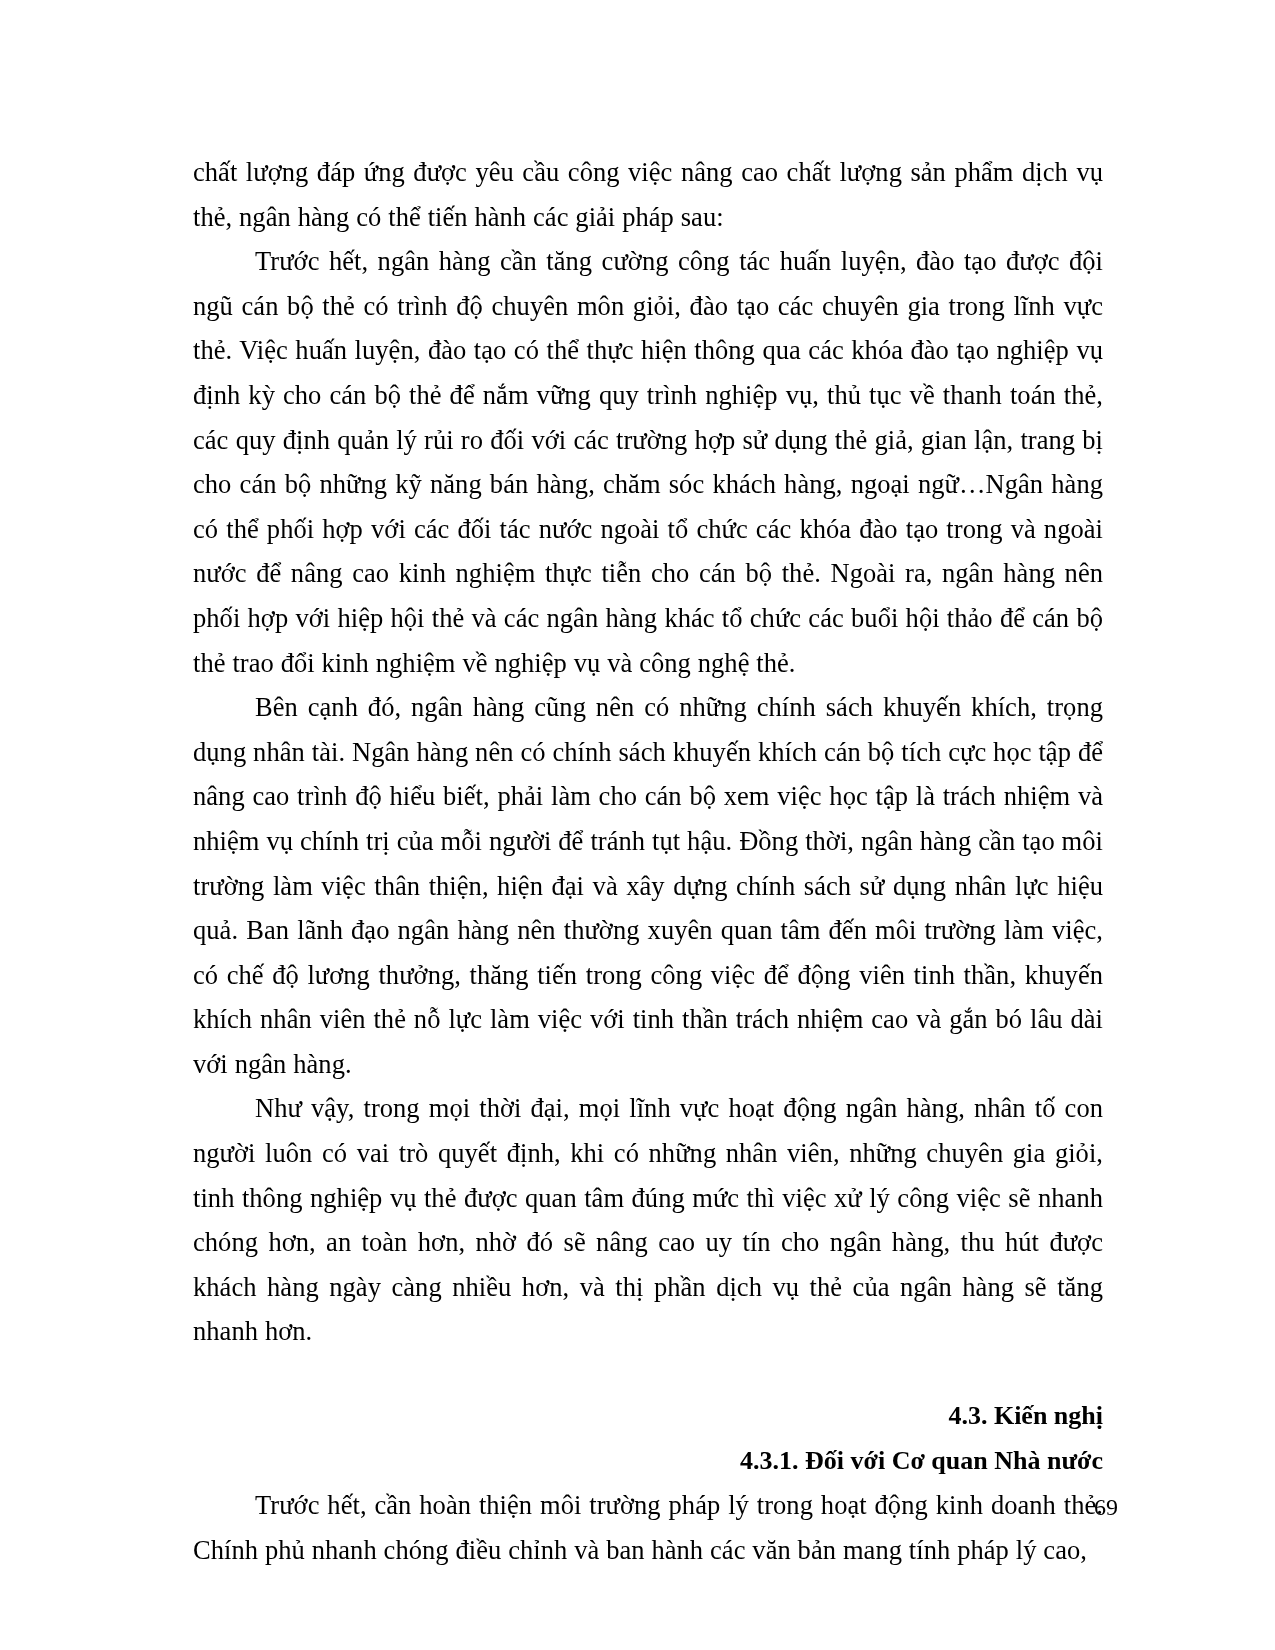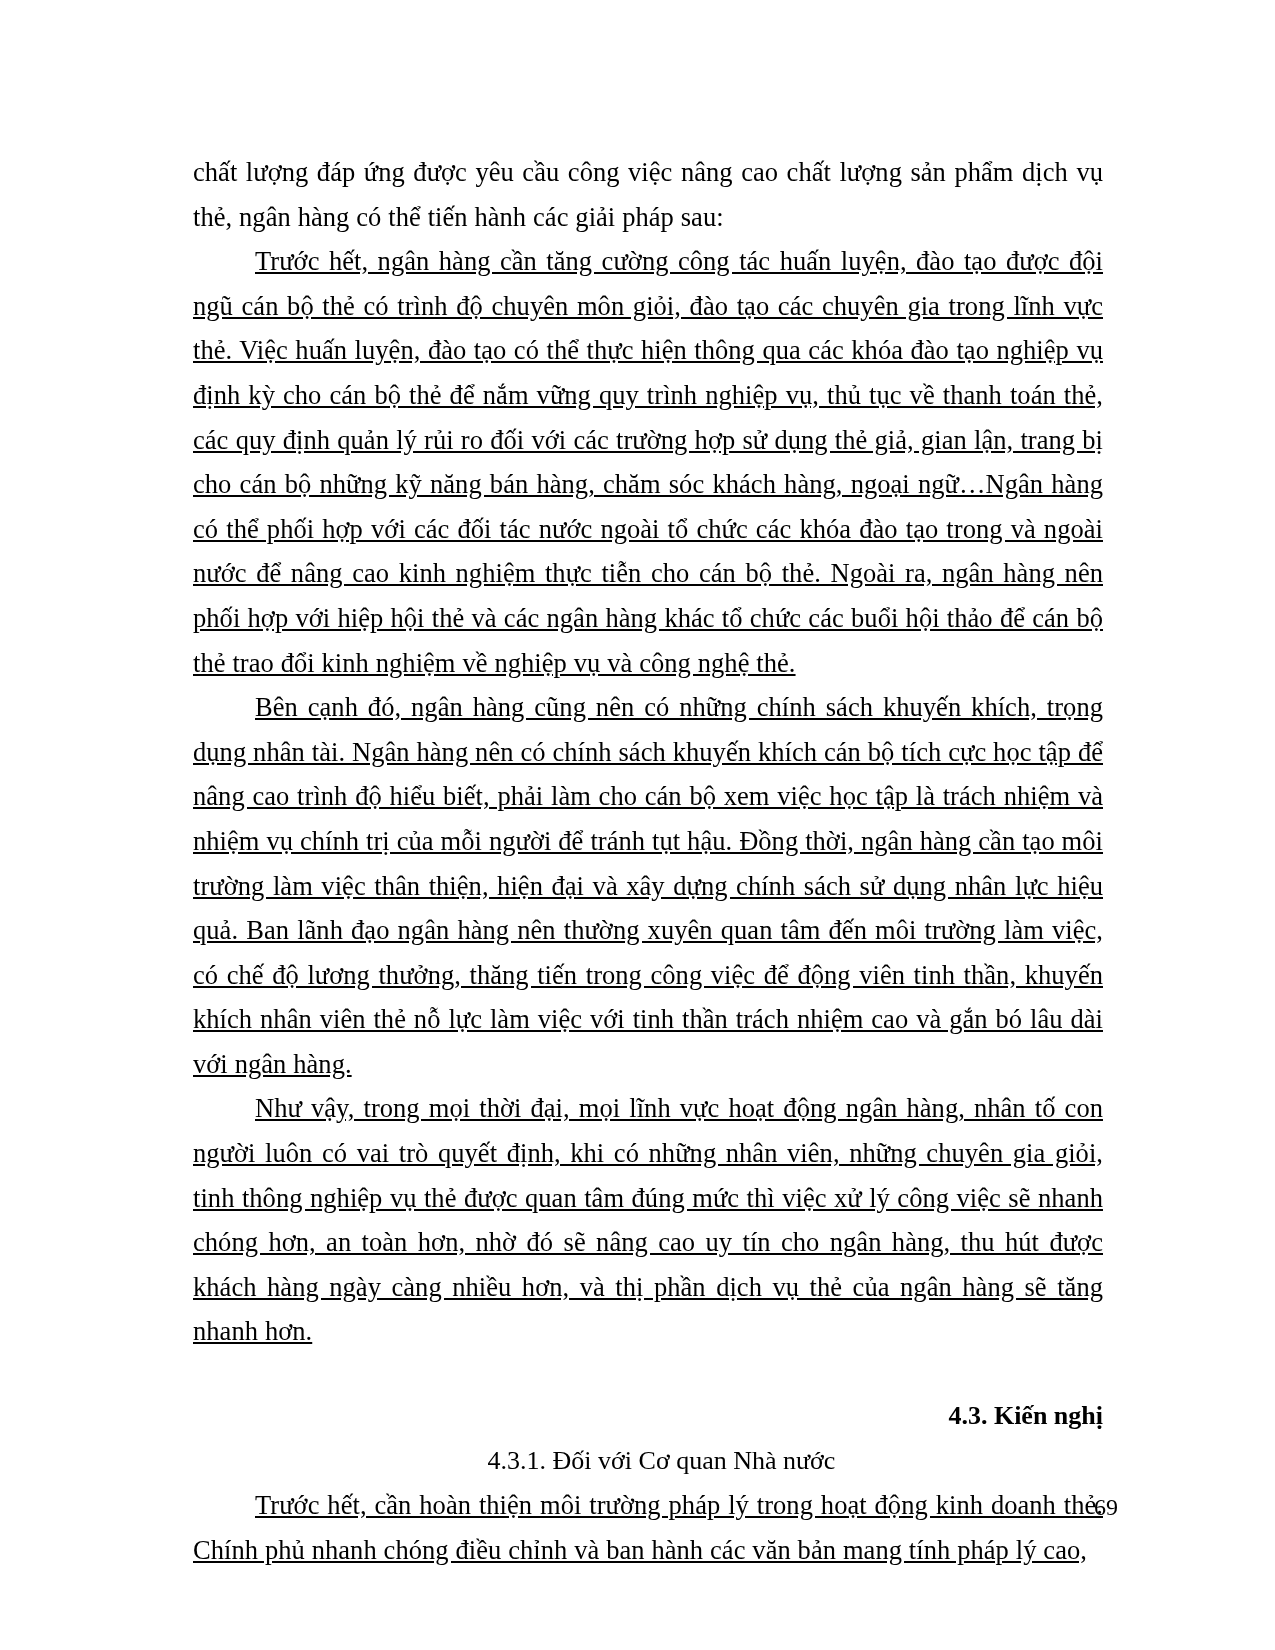--- a/index.html
+++ b/index.html
@@ -29,35 +29,34 @@
     margin: 0;
     font-size: 26.5px;
     line-height: 44.6px;
     text-align: justify;
     text-justify: inter-word;
     letter-spacing: 0.05px;
     word-spacing: 0.2px;
   }
   p.indent {
     text-indent: 62px;
-    text-decoration: underline;
   }
   h2.heading-1 {
     margin: 0;
     font-size: 26px;
     font-weight: bold;
     line-height: 44.6px;
     text-align: right;
   }
   h3.heading-2 {
     margin: 0;
     font-size: 26px;
-    font-weight: normal;
+    font-weight: bold;
     line-height: 44.6px;
-    text-align: center;
+    text-align: right;
     padding-left: 27px;
   }
   .gap-before-heading {
     height: 40px;
   }
   .page-number {
     position: absolute;
     right: 123px;
     top: 1495px;
     font-size: 24px;

